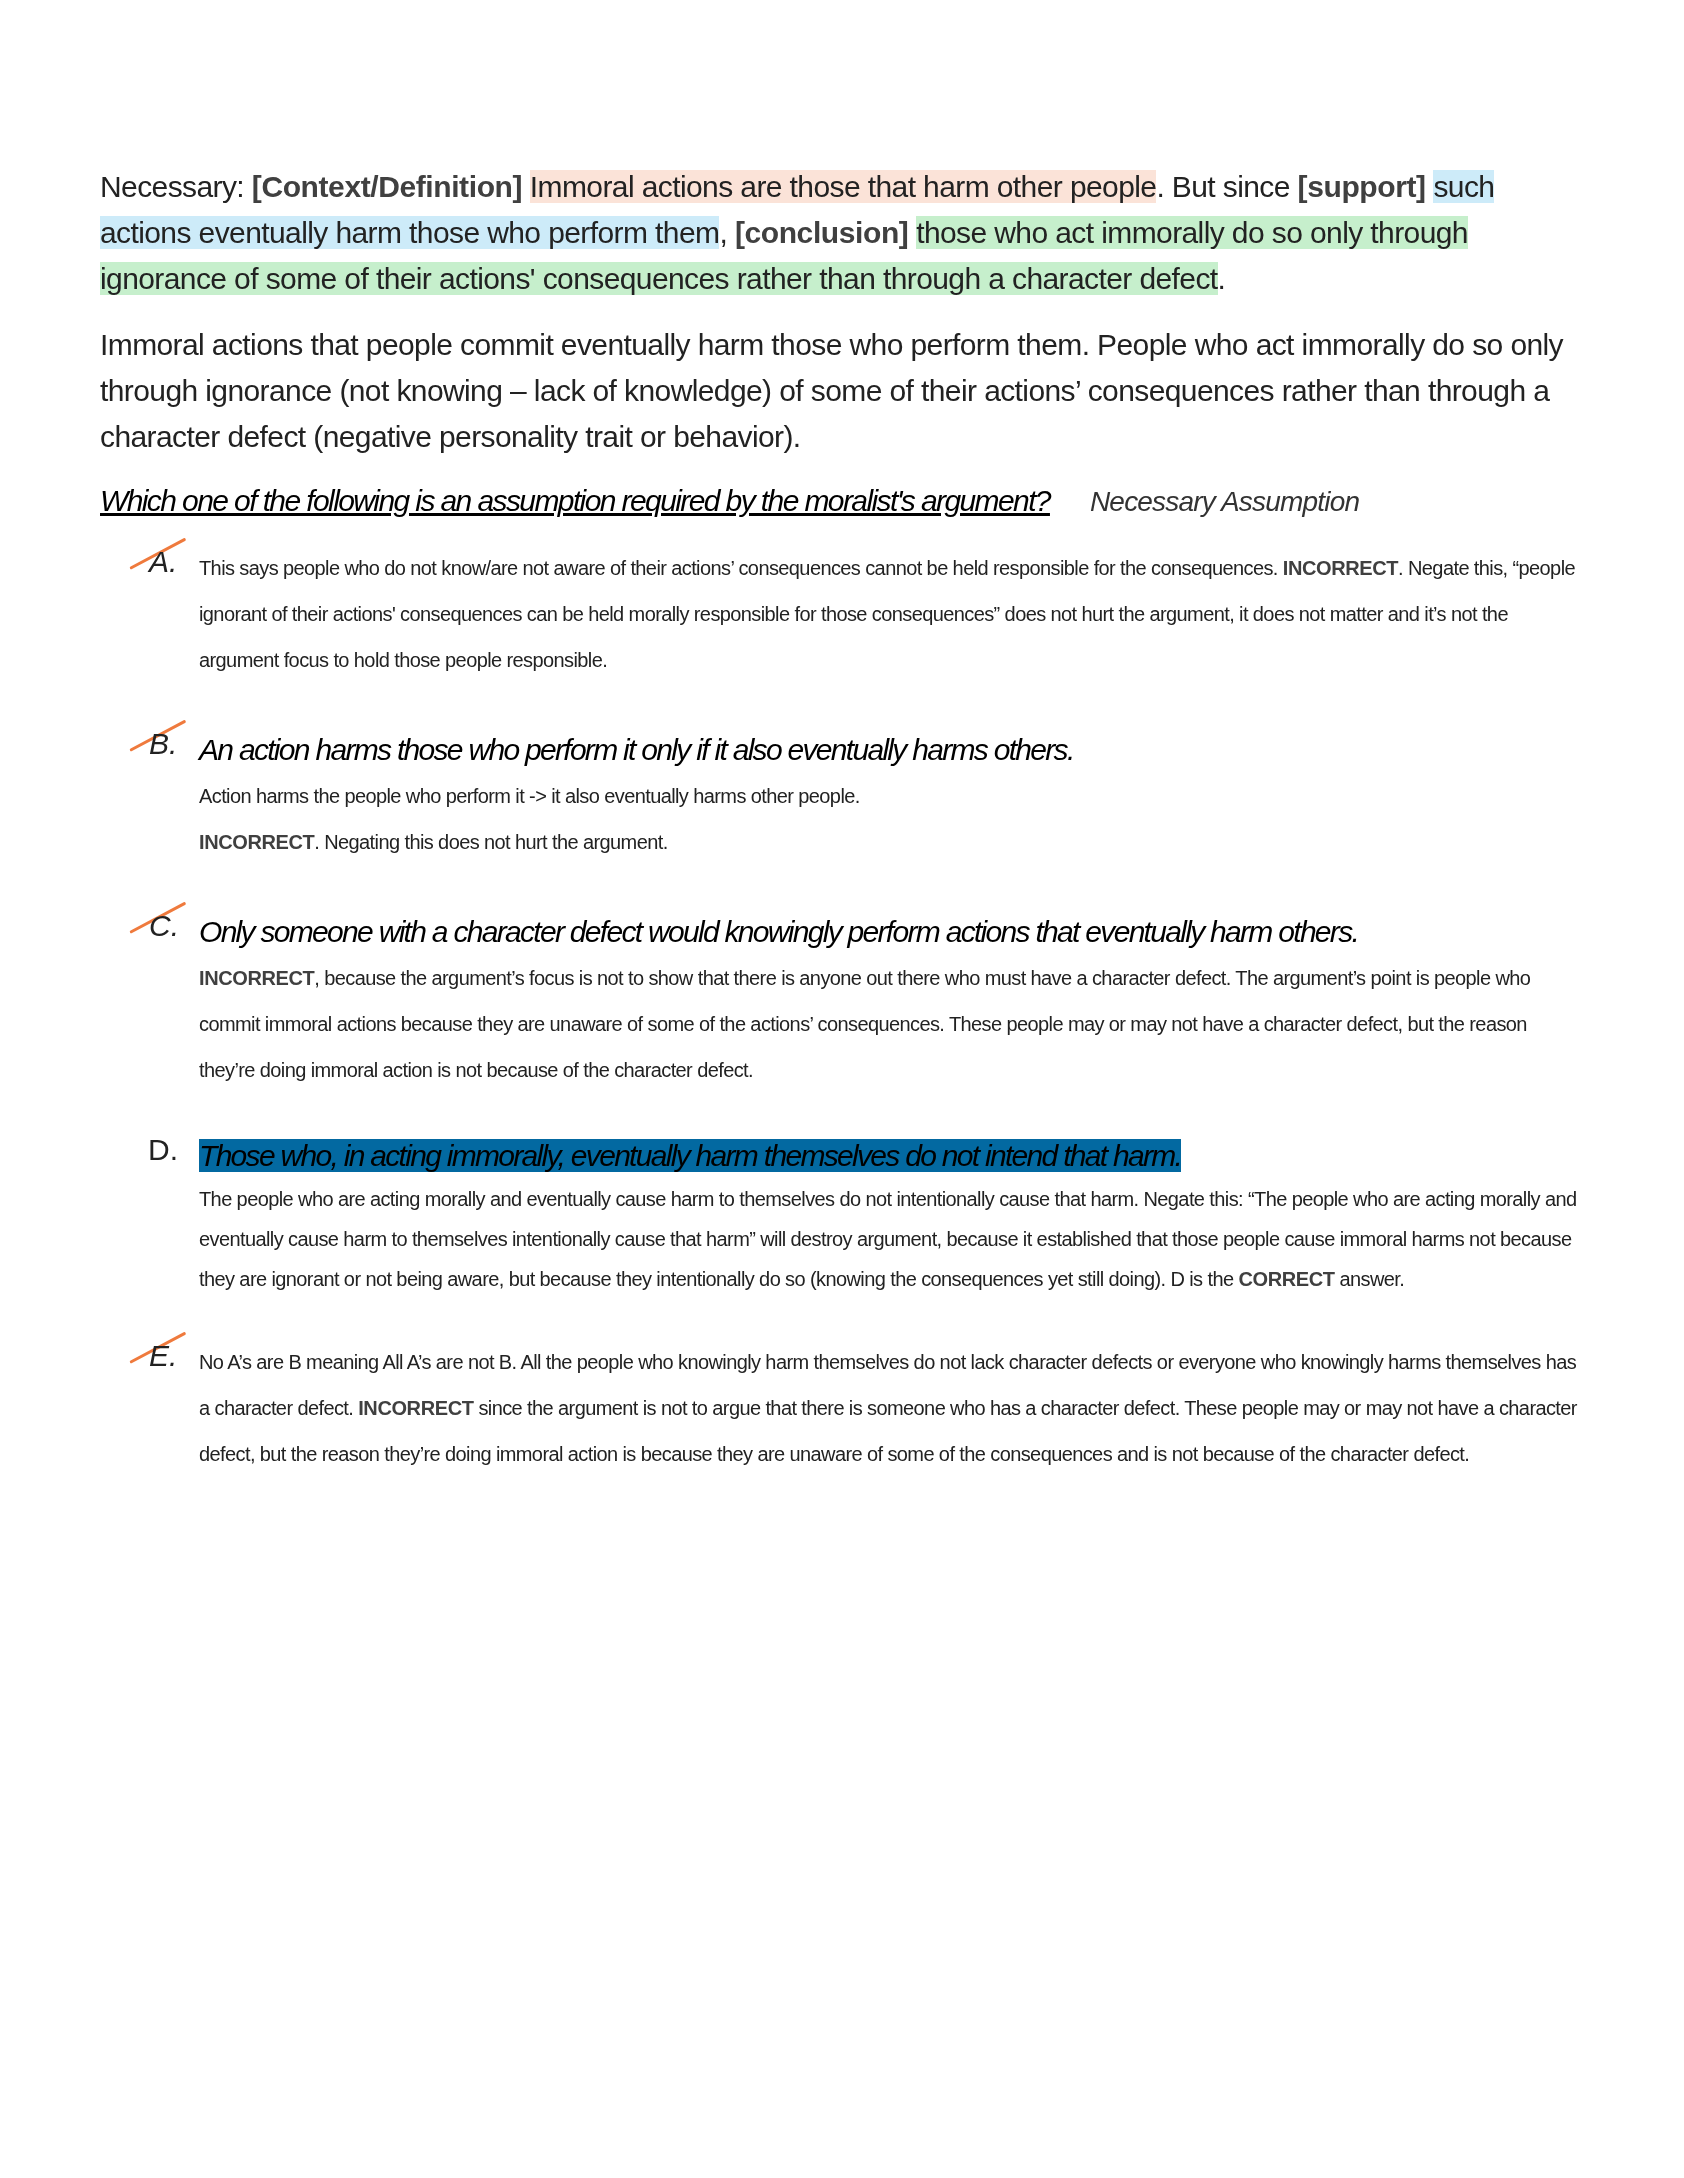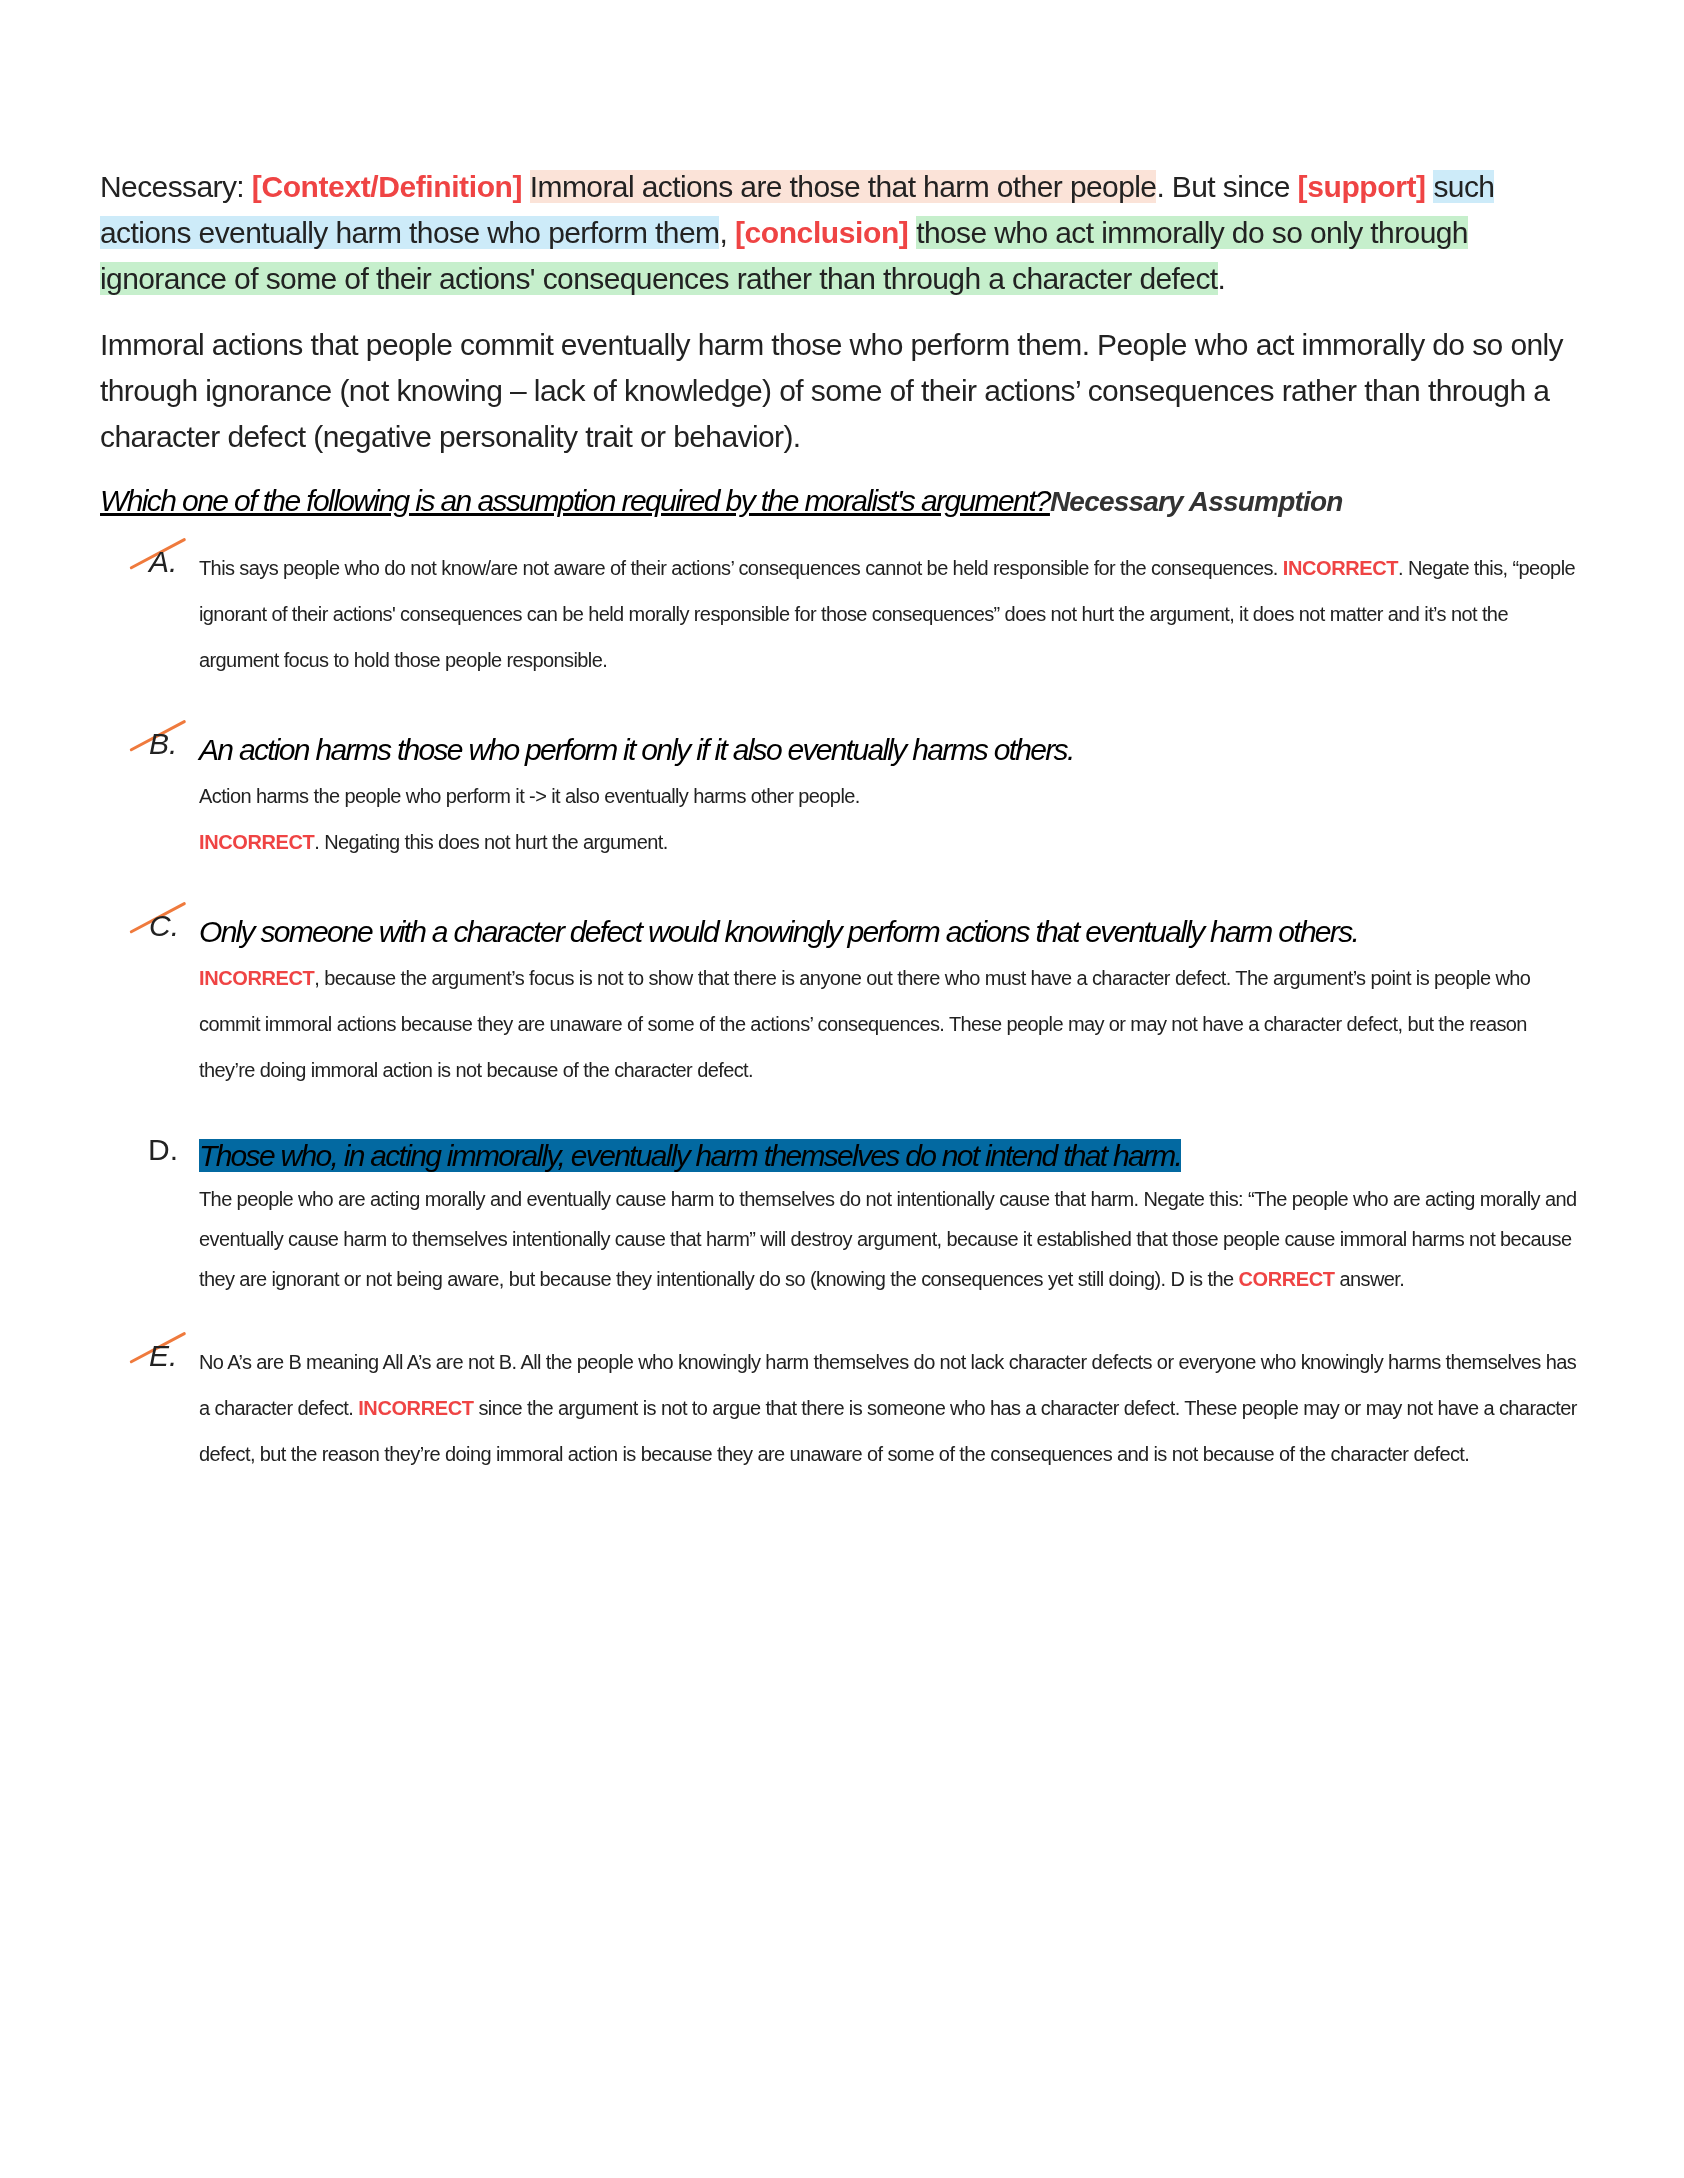--- a/index.html
+++ b/index.html
@@ -3,27 +3,27 @@
   <meta charset="utf-8">
   <style>
     html, body { margin: 0; padding: 0; background: #ffffff; }
     body {
       width: 1684px; height: 2178px; position: relative; overflow: hidden;
       font-family: "Liberation Sans", sans-serif;
       color: #1a1a1a;
     }
     .page { position: absolute; left: 100px; top: 164px; width: 1485px; }
     .p { font-size: 30px; line-height: 46px; letter-spacing: -0.6px; font-weight: 300; color: #222; margin: 0; }
-    .b { font-weight: 700; color: #ef4444; letter-spacing: -0.4px; margin-top: 24px; }
+    .b { font-weight: 700; color: #404040; letter-spacing: -0.4px; margin-top: 24px; }
     .hl-orange { background: #fbe3d8; }
     .hl-blue { background: #cdebf9; }
     .hl-green { background: #c6efcc; }
     .hl-lgreen { background: #0369a1; }
     .q { font-style: italic; font-size: 30px; letter-spacing: -1.6px; color: #000; text-decoration: underline; }
-    .qtype { font-style: italic; font-size: 28px; letter-spacing: -0.8px; color: #333; font-weight: 700; }
+    .qtype { font-style: italic; font-size: 28px; letter-spacing: -0.8px; color: #333; font-weight: 400; margin-left: 40px; }
     .opt { position: relative; margin-left: 99px; }
     .letter { position: absolute; left: -50px; top: 0; font-size: 30px; font-style: italic; color: #222; }
     .letter.plain { font-style: normal; left: -51px; }
     .strike {
       position: absolute; left: -69px; top: 22px; width: 63px; height: 3px;
       background: #ef7a3d; transform: rotate(-28deg); transform-origin: left center;
       border-radius: 2px;
     }
     .opt-title { font-style: italic; font-size: 30px; letter-spacing: -1.7px; color: #000; line-height: 46px; }
     .opt-body { font-size: 20px; line-height: 46px; letter-spacing: -0.6px; color: #222; }

